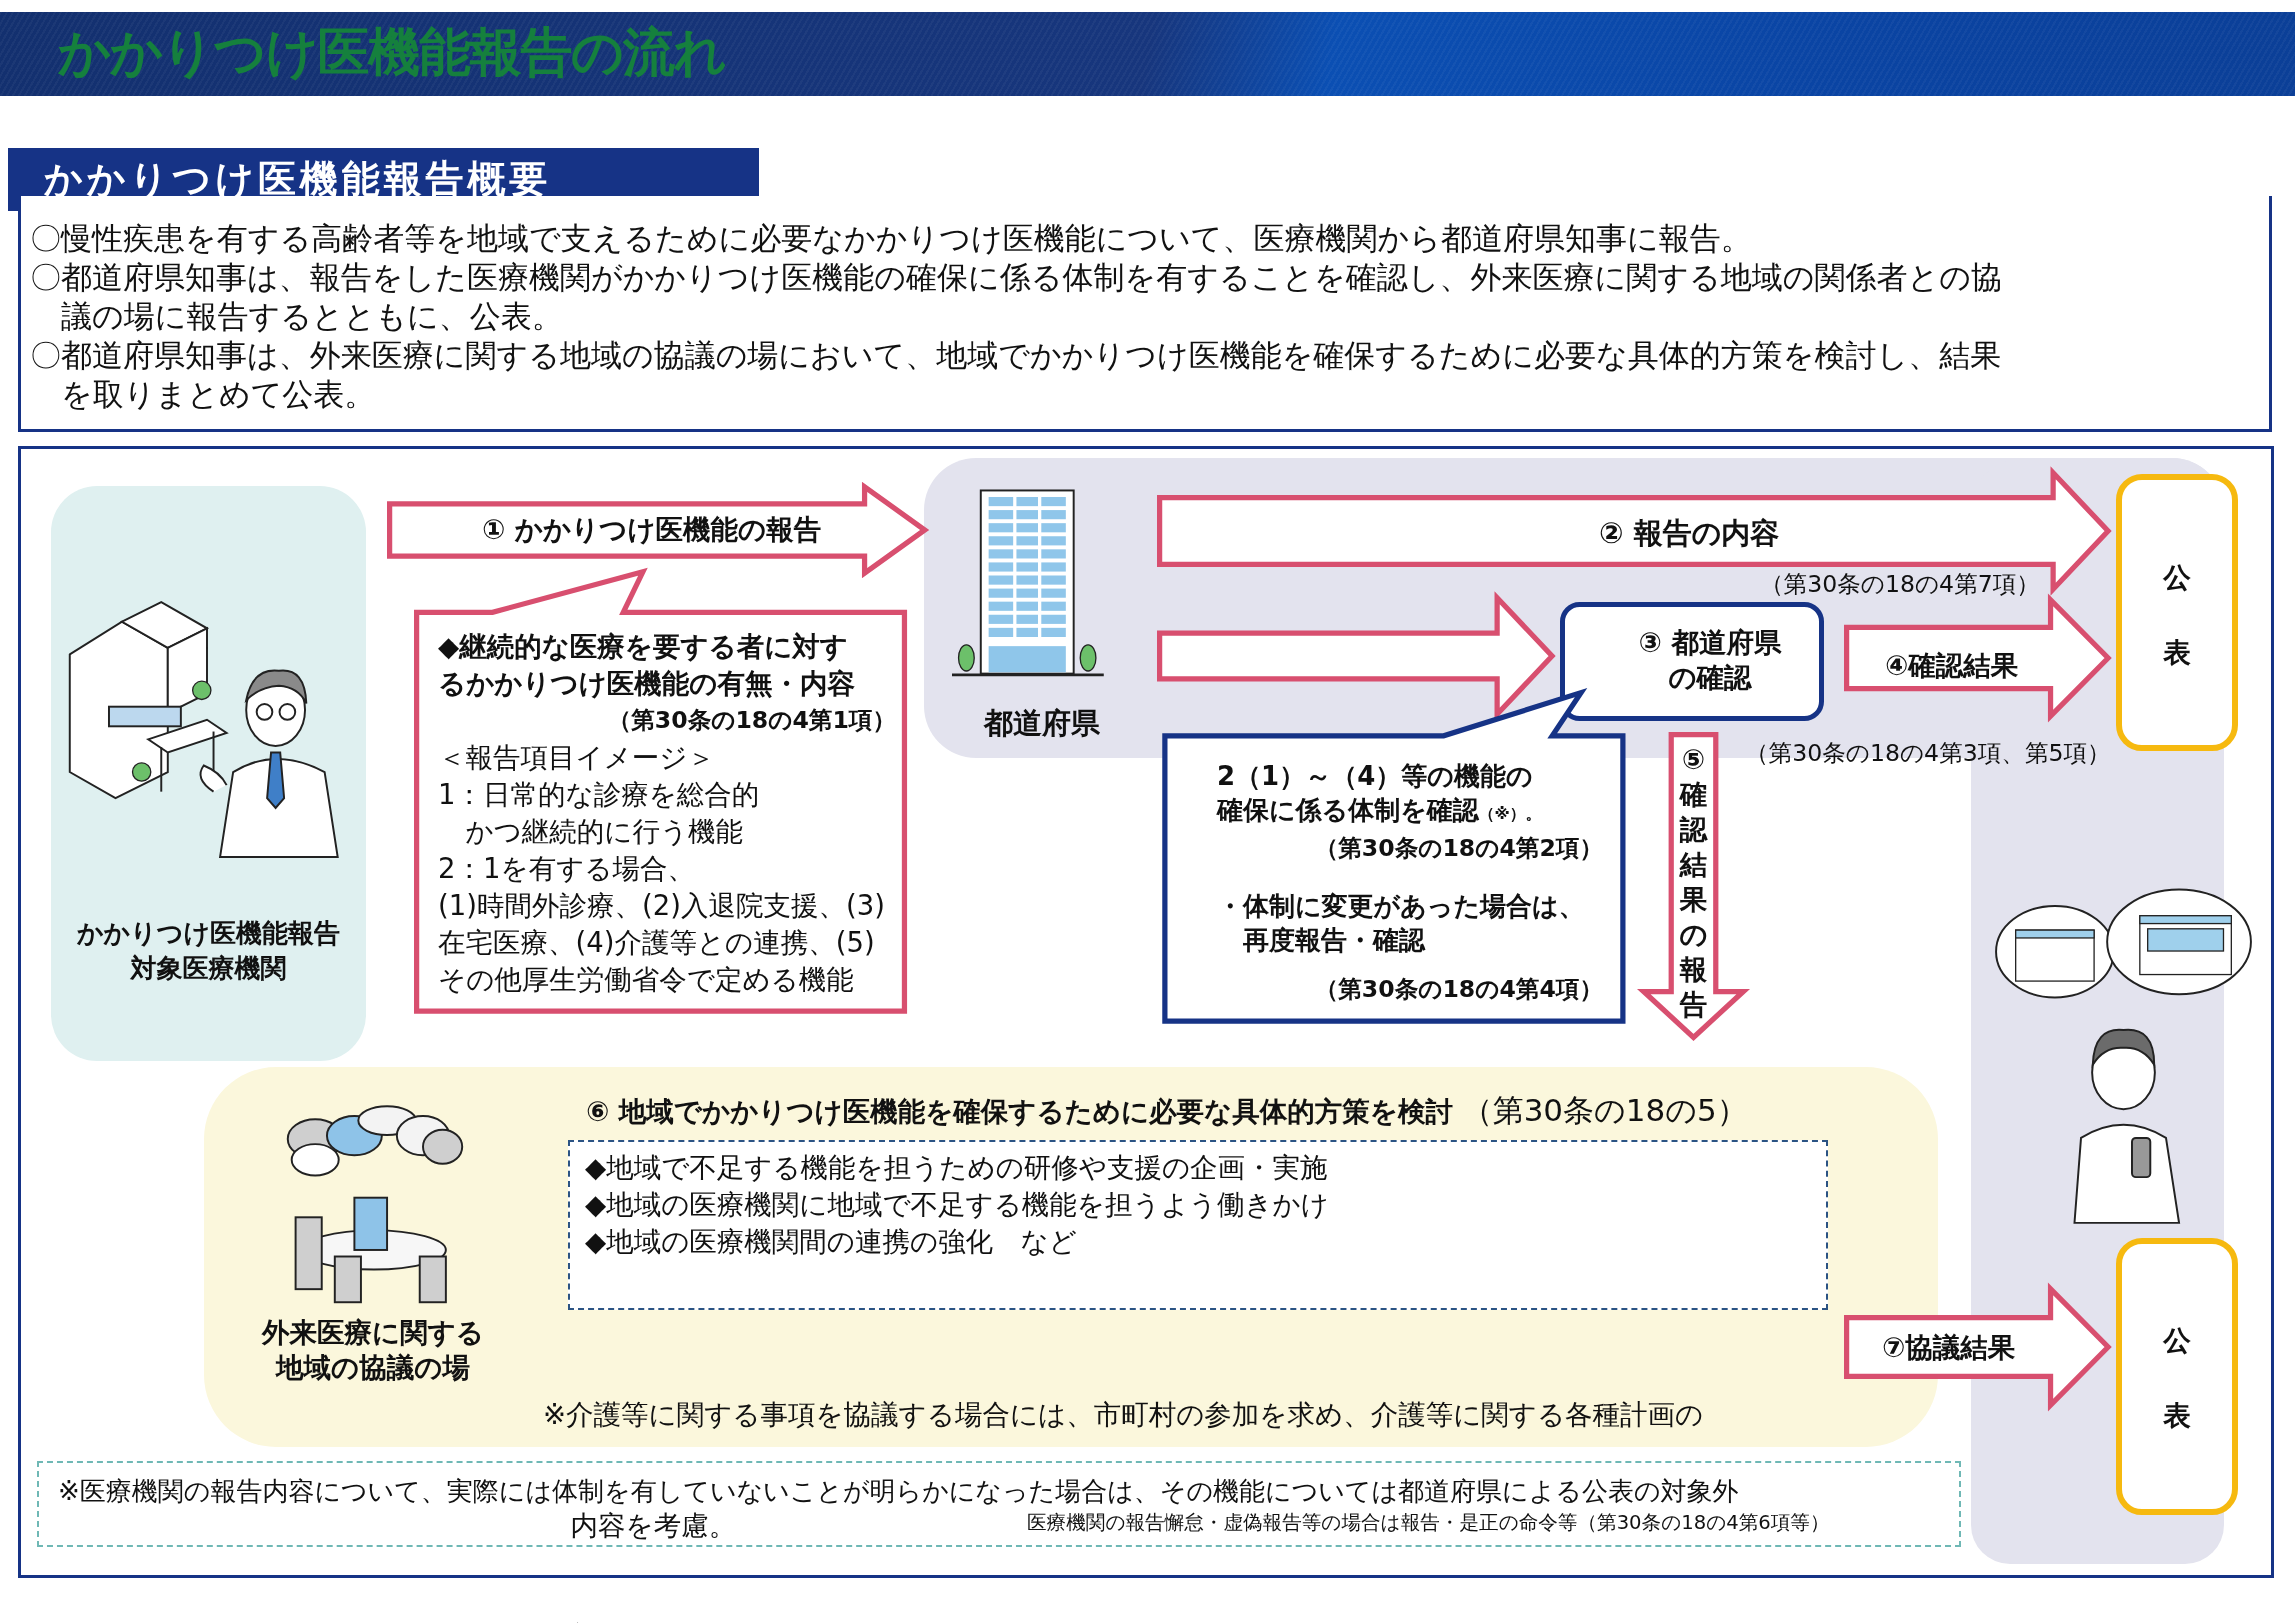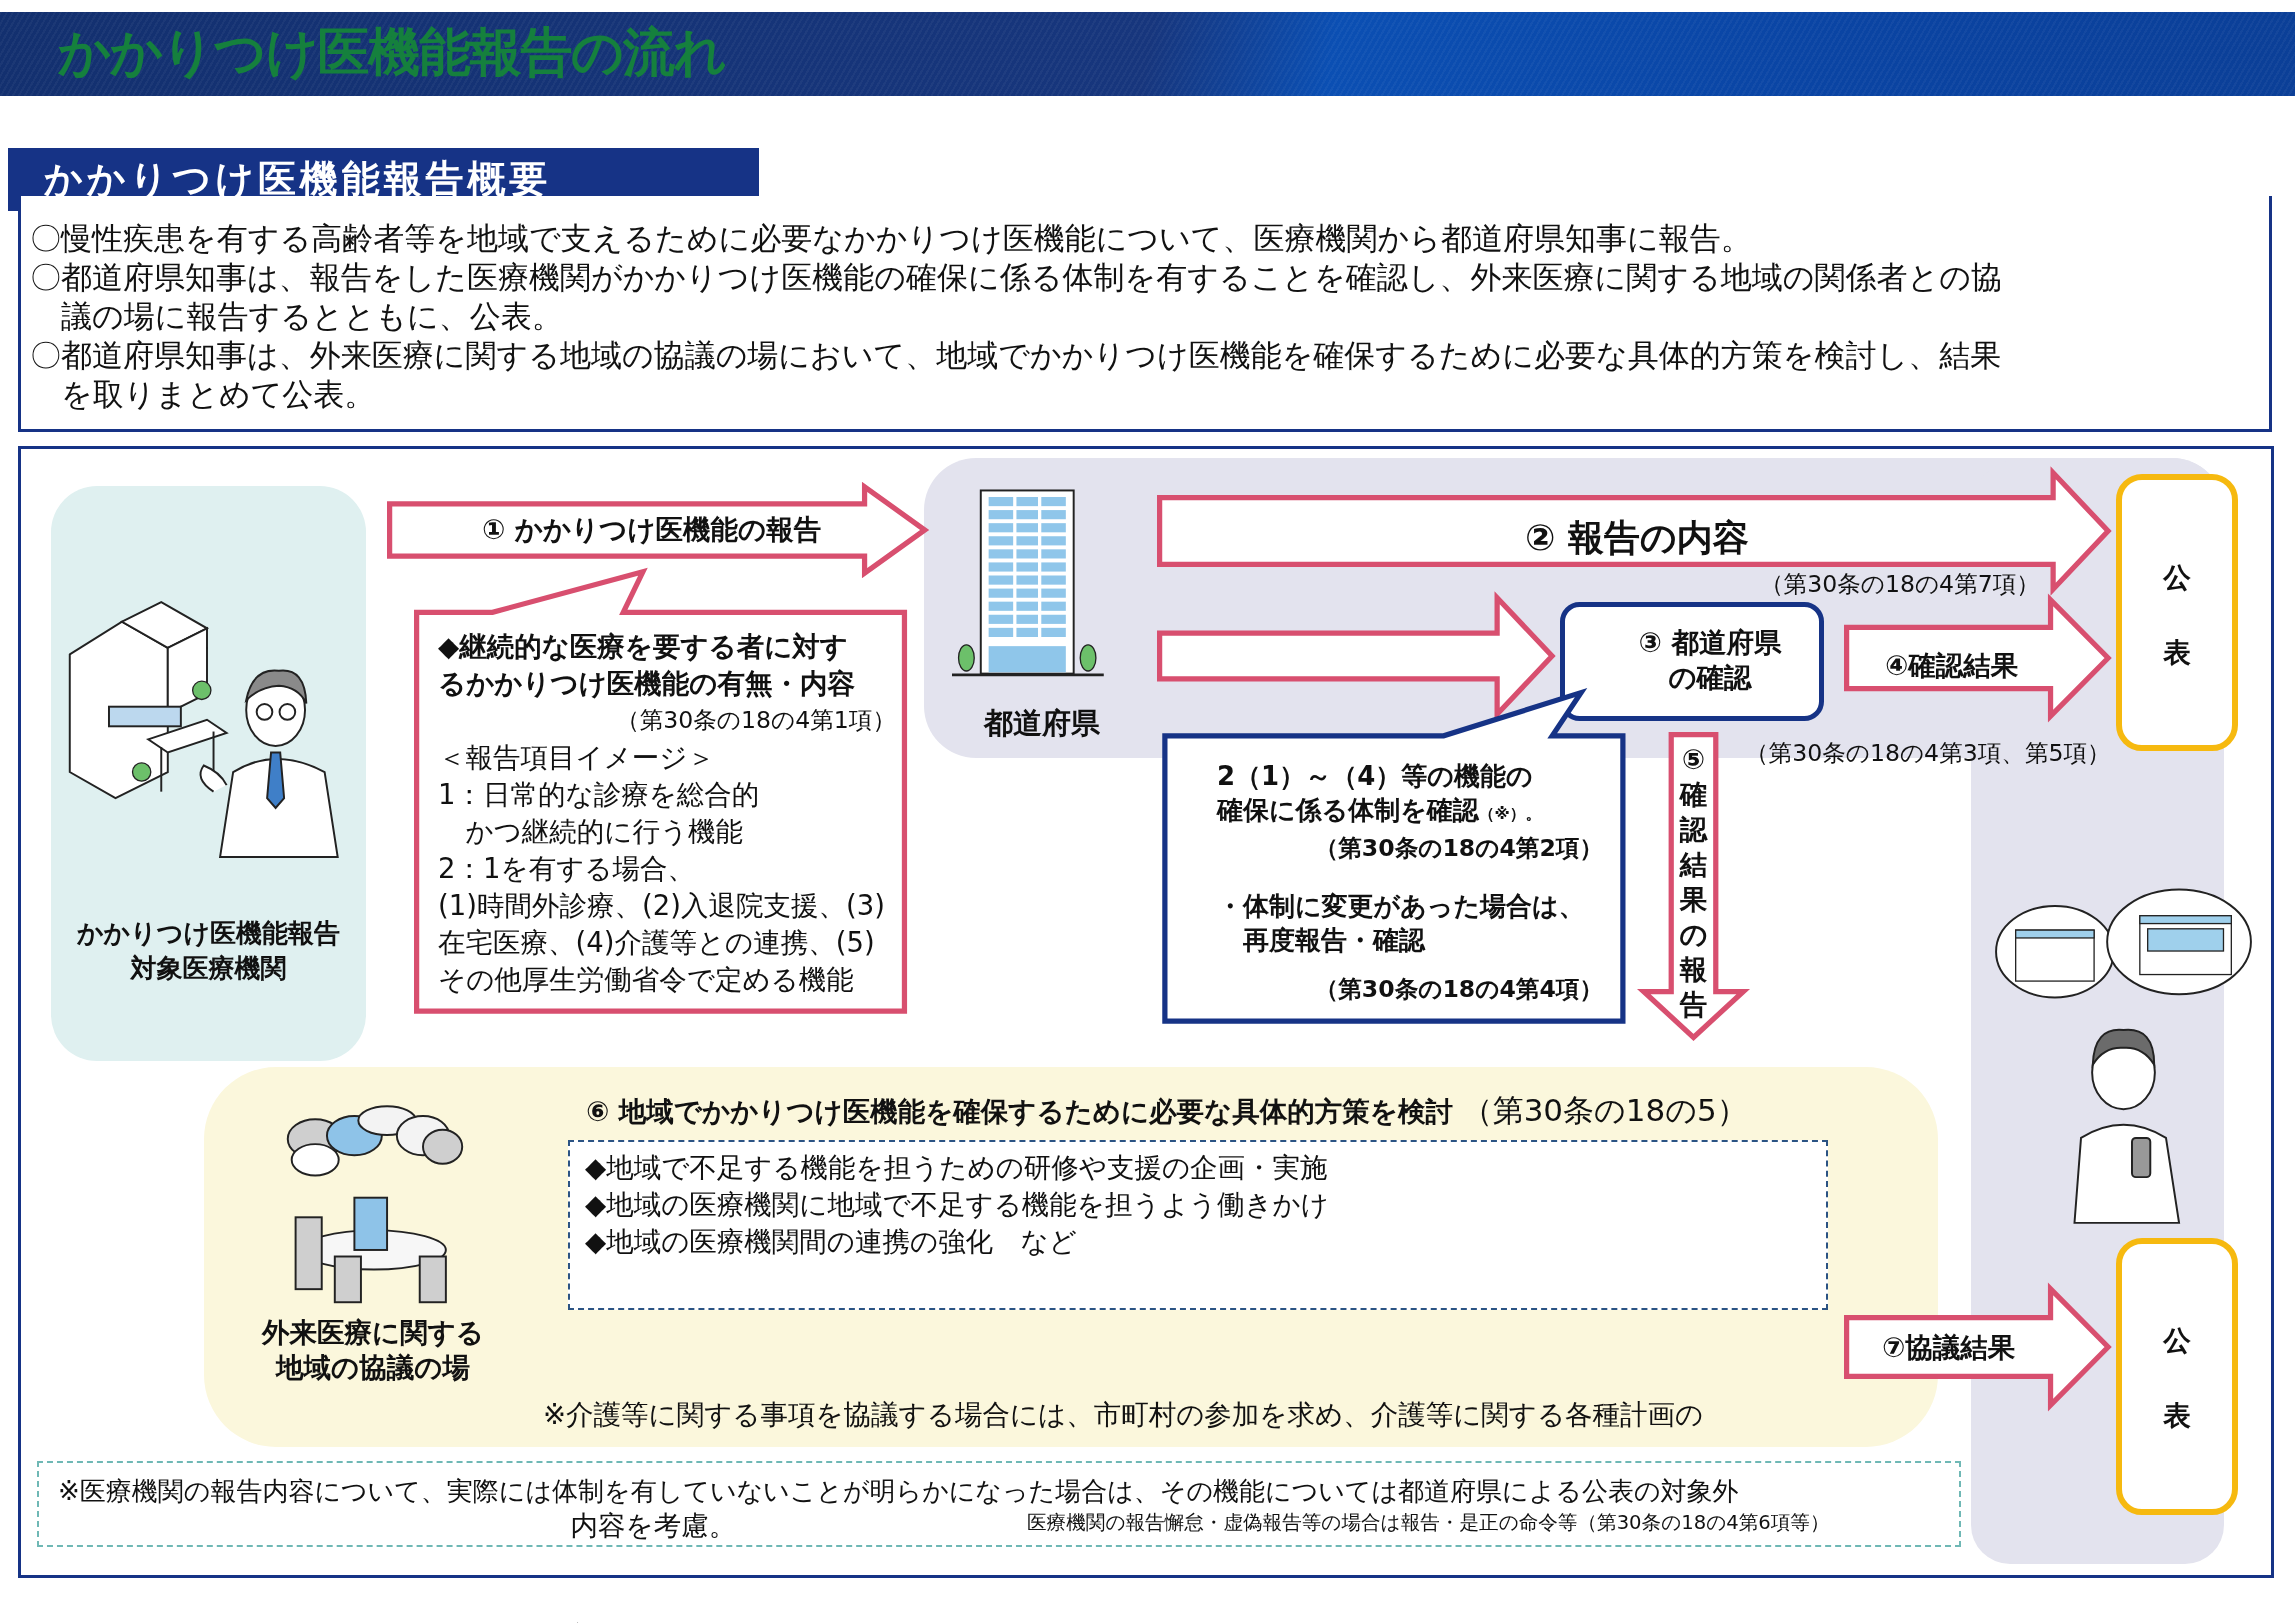--- a/index.html
+++ b/index.html
@@ -88,21 +88,21 @@
   <polygon points="4,30 730,30 730,4 822,70 730,136 730,110 4,110" fill="#fff" stroke="#d84f6f" stroke-width="8" stroke-linejoin="miter"></polygon>
 </svg>
 <div class="abs bold" style="left:482px;top:513px;font-size:27.5px;line-height:33px;white-space:nowrap;">①  かかりつけ医機能の報告</div>
 
 <svg style="left:414px;top:569px;" width="497" height="445" viewBox="0 0 760 680">
   <polygon points="4,66 120,66 350,4 320,66 750,66 750,676 4,676" fill="#fff" stroke="#d84f6f" stroke-width="8" stroke-linejoin="miter"></polygon>
 </svg>
 <div class="abs pink-callout-text" style="left:438px;top:628px;width:458px;">
   <div class="bold">◆継続的な医療を要する者に対す</div>
   <div class="bold">るかかりつけ医機能の有無・内容</div>
-  <div style="text-align:right;font-size:23.6px;">（第30条の18の4第1項）</div>
+  <div style="text-align:right;font-size:23.6px;font-weight:bold;">（第30条の18の4第1項）</div>
   <div>＜報告項目イメージ＞</div>
   <div>1：日常的な診療を総合的</div>
   <div>　かつ継続的に行う機能</div>
   <div>2：1を有する場合、</div>
   <div style="white-space:nowrap;">(1)時間外診療、(2)入退院支援、(3)</div>
   <div style="white-space:nowrap;">在宅医療、(4)介護等との連携、(5)</div>
   <div style="white-space:nowrap;">その他厚生労働省令で定める機能</div>
 </div>
 
 <svg style="left:952px;top:489px;" width="157" height="190" viewBox="0 0 240 290">
@@ -125,21 +125,21 @@
   <line x1="134" y1="10" x2="134" y2="230" stroke="#fff" stroke-width="5"></line>
   <ellipse cx="22" cy="258" rx="12" ry="20" fill="#6cc06a" stroke="#222" stroke-width="2"></ellipse>
   <ellipse cx="208" cy="258" rx="12" ry="20" fill="#6cc06a" stroke="#222" stroke-width="2"></ellipse>
   <line x1="0" y1="284" x2="232" y2="284" stroke="#222" stroke-width="4"></line>
 </svg>
 <div class="abs label-center" style="left:924px;top:704px;width:236px;font-size:29px;">都道府県</div>
 
 <svg style="left:1157px;top:470px;" width="955" height="122" viewBox="0 0 1460 186">
   <polygon points="4,42 1370,42 1370,4 1454,93 1370,182 1370,144 4,144" fill="#fff" stroke="#d84f6f" stroke-width="8"></polygon>
 </svg>
-<div class="abs bold" style="left:1525px;top:514px;font-size:36px;white-space:nowrap;text-align:center;">②  報告の内容</div>
+<div class="abs bold" style="left:1599px;top:514px;font-size:29px;white-space:nowrap;text-align:center;">②  報告の内容</div>
 <div class="abs" style="left:1760px;top:568px;font-size:23.6px;white-space:nowrap;">（第30条の18の4第7項）</div>
 
 <svg style="left:1157px;top:595px;" width="399" height="122" viewBox="0 0 610 186">
   <polygon points="4,58 520,58 520,4 604,93 520,182 520,128 4,128" fill="#fff" stroke="#d84f6f" stroke-width="8"></polygon>
 </svg>
 
 <div class="abs blue-box"></div>
 <div class="abs label-center" style="left:1560px;top:625px;width:300px;font-size:27.5px;line-height:35px;">
   <div>③  都道府県</div>
   <div>の確認</div>

